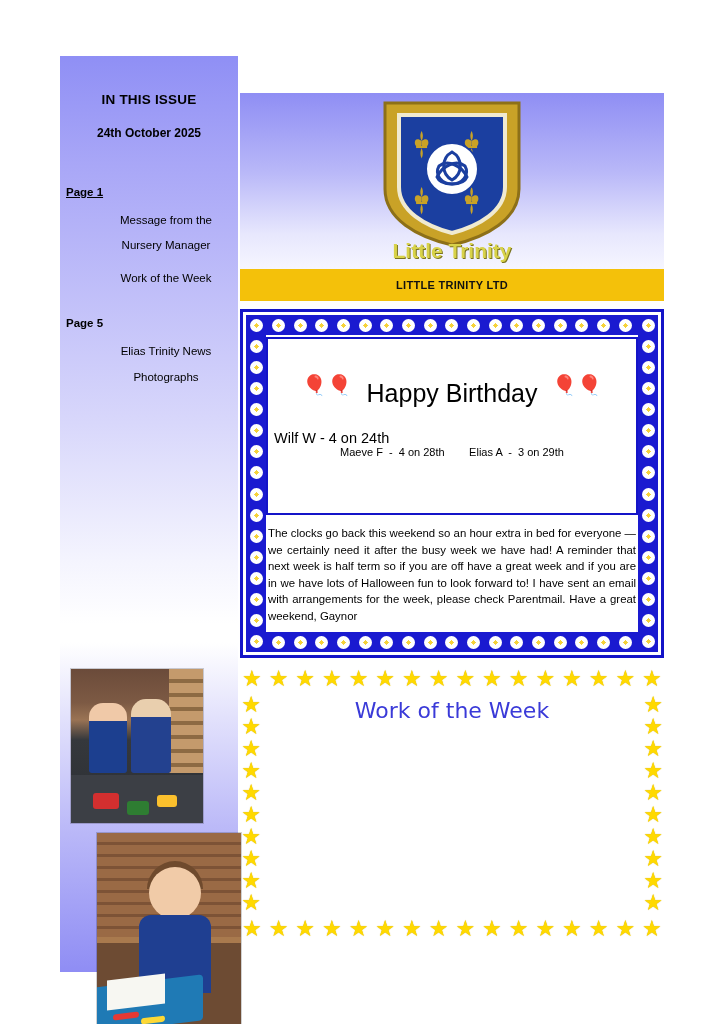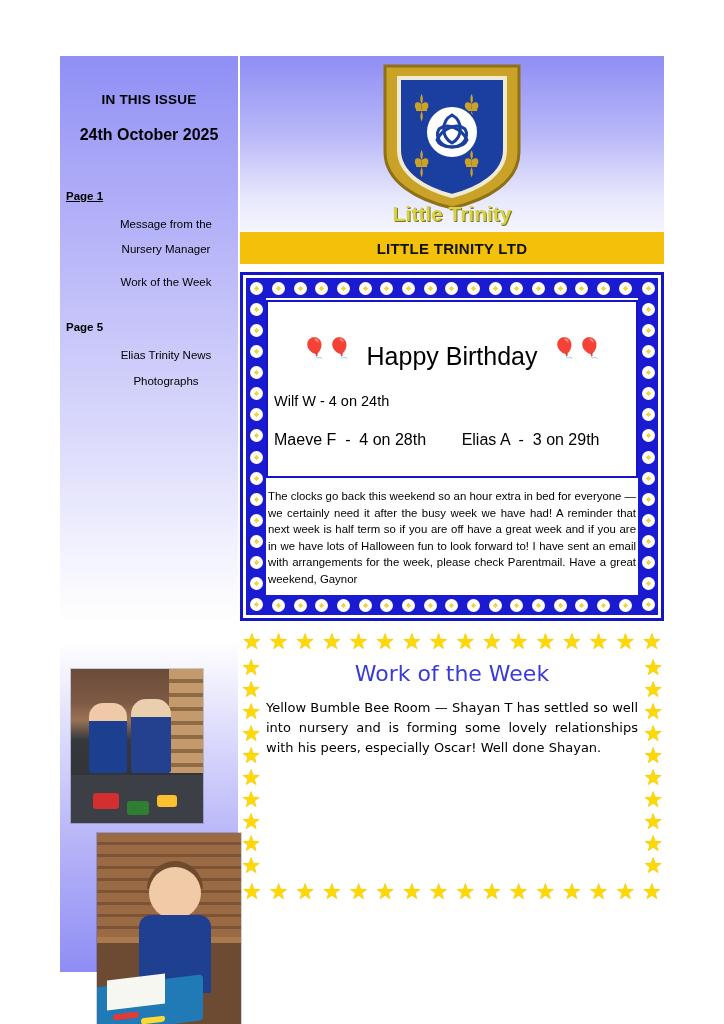--- a/index.html
+++ b/index.html
@@ -40,21 +40,21 @@
     text-align: center;
     font-weight: bold;
     font-size: 13.5px;
     color: #000;
     margin-top: 36px;
     letter-spacing: .2px;
   }
   .issue-date {
     text-align: center;
     font-weight: bold;
-    font-size: 16px;
+    font-size: 12px;
     color: #000;
     margin-top: 19px;
   }
   .sb-section {
     font-weight: bold;
     font-size: 11.5px;
     color: #000;
     margin-left: 6px;
   }
   .sb-item {
@@ -138,20 +138,21 @@
     top: 56px;
     width: 424px;
   }
 
   
   .crest-block {
     position: relative;
     width: 424px;
     height: 176px;
     background: linear-gradient(to bottom, #8f8ef4 0%, #b9b8f8 45%, #e7e7fd 80%, #f6f6ff 100%);
+    margin-top: 37px;
   }
   .crest {
     position: absolute;
     left: 50%;
     transform: translateX(-50%);
     top: 4px;
   }
   .crest-name {
     position: absolute;
     left: 50%;
@@ -166,21 +167,21 @@
   .company-bar {
     width: 424px;
     height: 32px;
     background: #f4c10a;
     display: flex;
     align-items: center;
     justify-content: center;
   }
   .company-bar span {
     font-weight: bold;
-    font-size: 15px;
+    font-size: 11px;
     color: #111;
     letter-spacing: .3px;
   }
 
   
   .notice-box {
     margin-top: 8px;
     width: 424px;
     box-sizing: border-box;
     border: 3px solid #1414c8;
@@ -246,22 +247,22 @@
     font-size: 25px;
     color: #000;
     margin-top: 30px;
   }
   .bday-line1 {
     text-align: left;
     font-size: 14.5px;
     margin-top: 22px;
   }
   .bday-line2 {
-    font-size: 16px;
-    margin-top: 22px;
+    text-align: center;
+    font-size: 11px;
     white-space: pre;
   }
   .notice-text {
     font-size: 11.4px;
     line-height: 1.45;
     text-align: justify;
     color: #000;
     padding: 10px 2px 8px 2px;
     background: #fff;
   }
@@ -540,21 +541,20 @@
           <span class="star">★</span>
           <span class="star">★</span>
           <span class="star">★</span>
           <span class="star">★</span>
           <span class="star">★</span>
           <span class="star">★</span>
         </div>
 
         <div class="wotw-content">
           <div class="wotw-title">Work of the Week</div>
-          <div class="wotw-para">Yellow Bumble Bee Room — Shayan T has settled so well into nursery and is forming some lovely relationships with his peers, especially Oscar! Well done Shayan.</div>
         </div>
 
         <div class="star-col">
           <span class="star">★</span>
           <span class="star">★</span>
           <span class="star">★</span>
           <span class="star">★</span>
           <span class="star">★</span>
           <span class="star">★</span>
           <span class="star">★</span>

